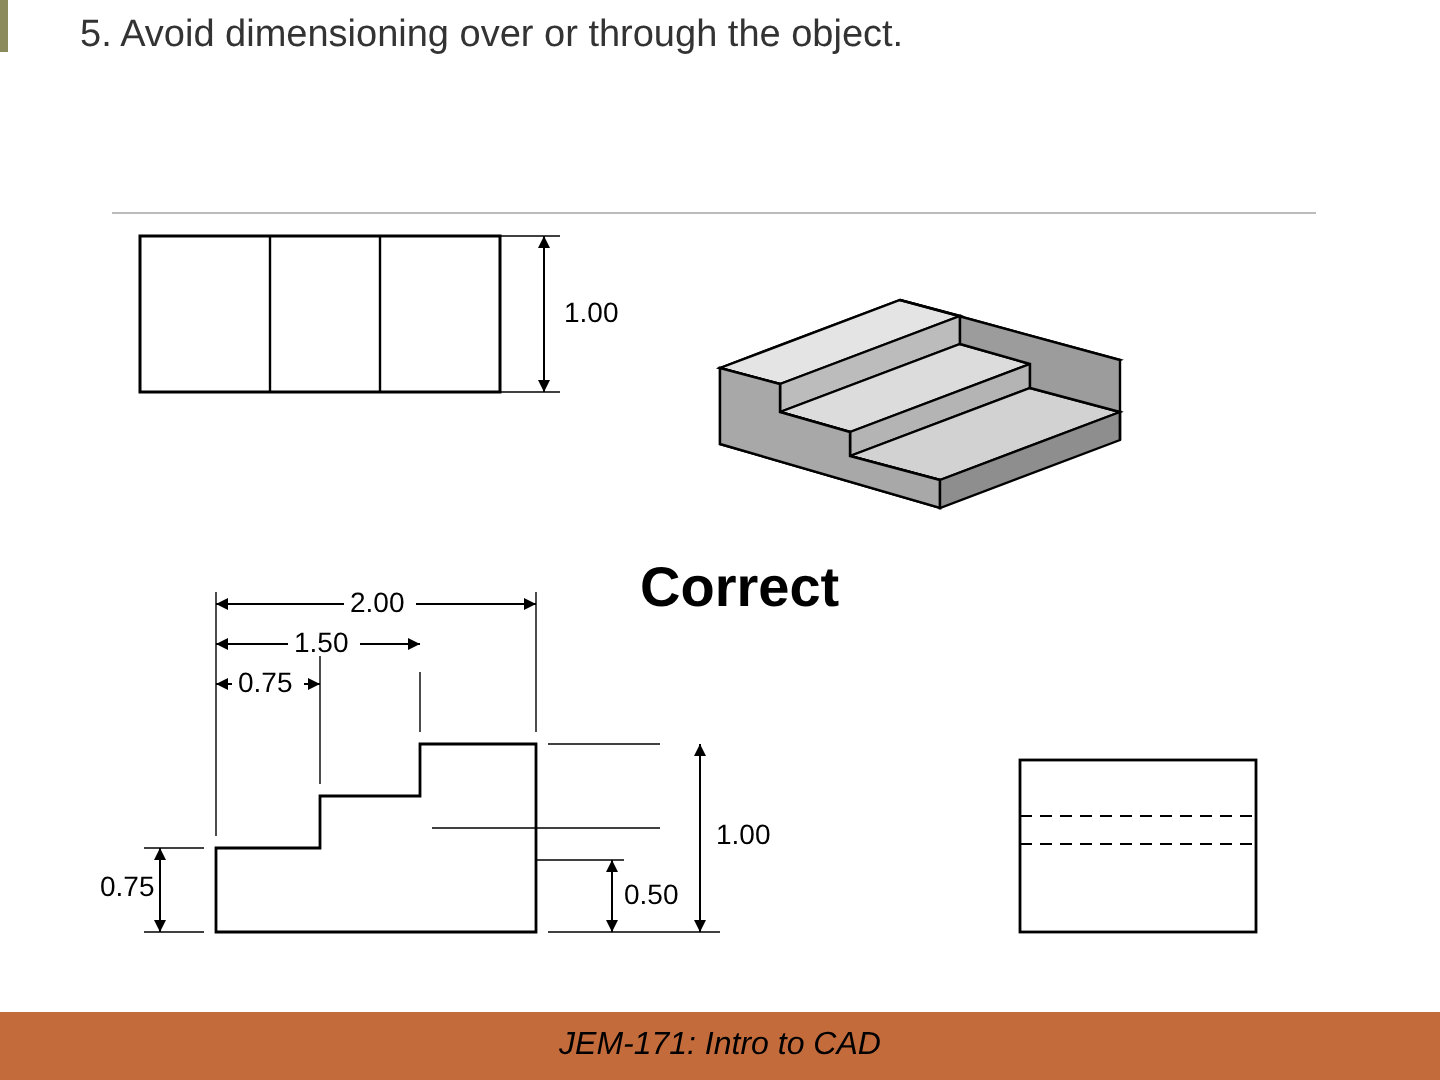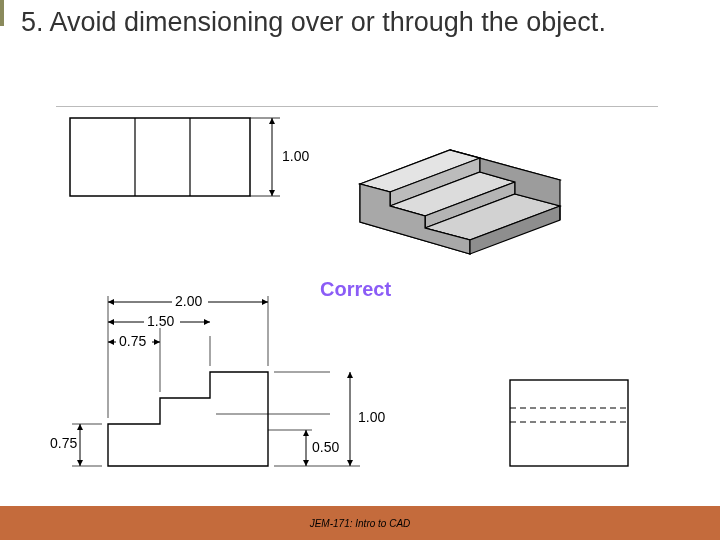--- a/index.html
+++ b/index.html
@@ -1,25 +1,25 @@
 <!DOCTYPE html>
 <html><head>
 <meta charset="utf-8">
 <style>
   * { box-sizing: border-box; margin: 0; padding: 0; }
   html, body { width: 720px; height: 540px; font-family: Arial, sans-serif; background: #fff; overflow: hidden; }
   .slide { width: 720px; height: 540px; position: relative; }
   .accent-bar { position: absolute; left: 0; top: 0; width: 4px; height: 26px; background: #8a8a5c; }
-  .title { position: absolute; left: 21px; top: 6px; font-size: 27px; color: #333; line-height: 1.25; width: 640px; }
+  .title { position: absolute; left: 40px; top: 6px; font-size: 19px; color: #333; line-height: 1.25; width: 640px; }
   .hr { position: absolute; left: 56px; top: 106px; width: 602px; height: 1px; background: #bbb; }
   .diagram-area { position: absolute; left: 50px; top: 108px; width: 602px; height: 368px; }
   .diagram-area svg { width: 100%; height: 100%; }
-  .correct-label { position: absolute; left: 320px; top: 278px; font-size: 20px; font-weight: bold; color: #8b5cf6; }
+  .correct-label { position: absolute; left: 320px; top: 278px; font-size: 28px; font-weight: bold; color: #000000; }
   .footer-bar { position: absolute; left: 0; bottom: 0; width: 720px; height: 34px; background: #c46b3c; display: flex; align-items: center; justify-content: center; }
-  .footer-text { color: #000; font-style: italic; font-size: 10px; }
+  .footer-text { color: #000; font-style: italic; font-size: 16px; }
   .dim-text { font-family: Arial, sans-serif; font-size: 14px; fill: #000; }
 </style>
 </head>
 <body>
 
 <div class="slide">
   <div class="accent-bar"></div>
   <div class="title">5. Avoid dimensioning over or through the object.</div>
   <div class="hr"></div>
 

